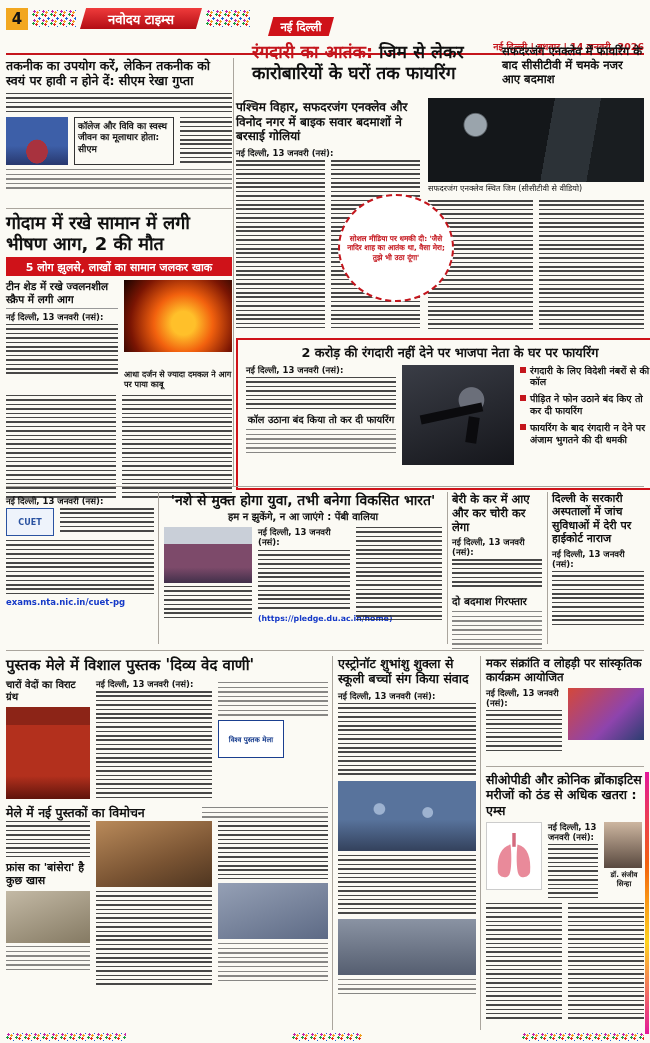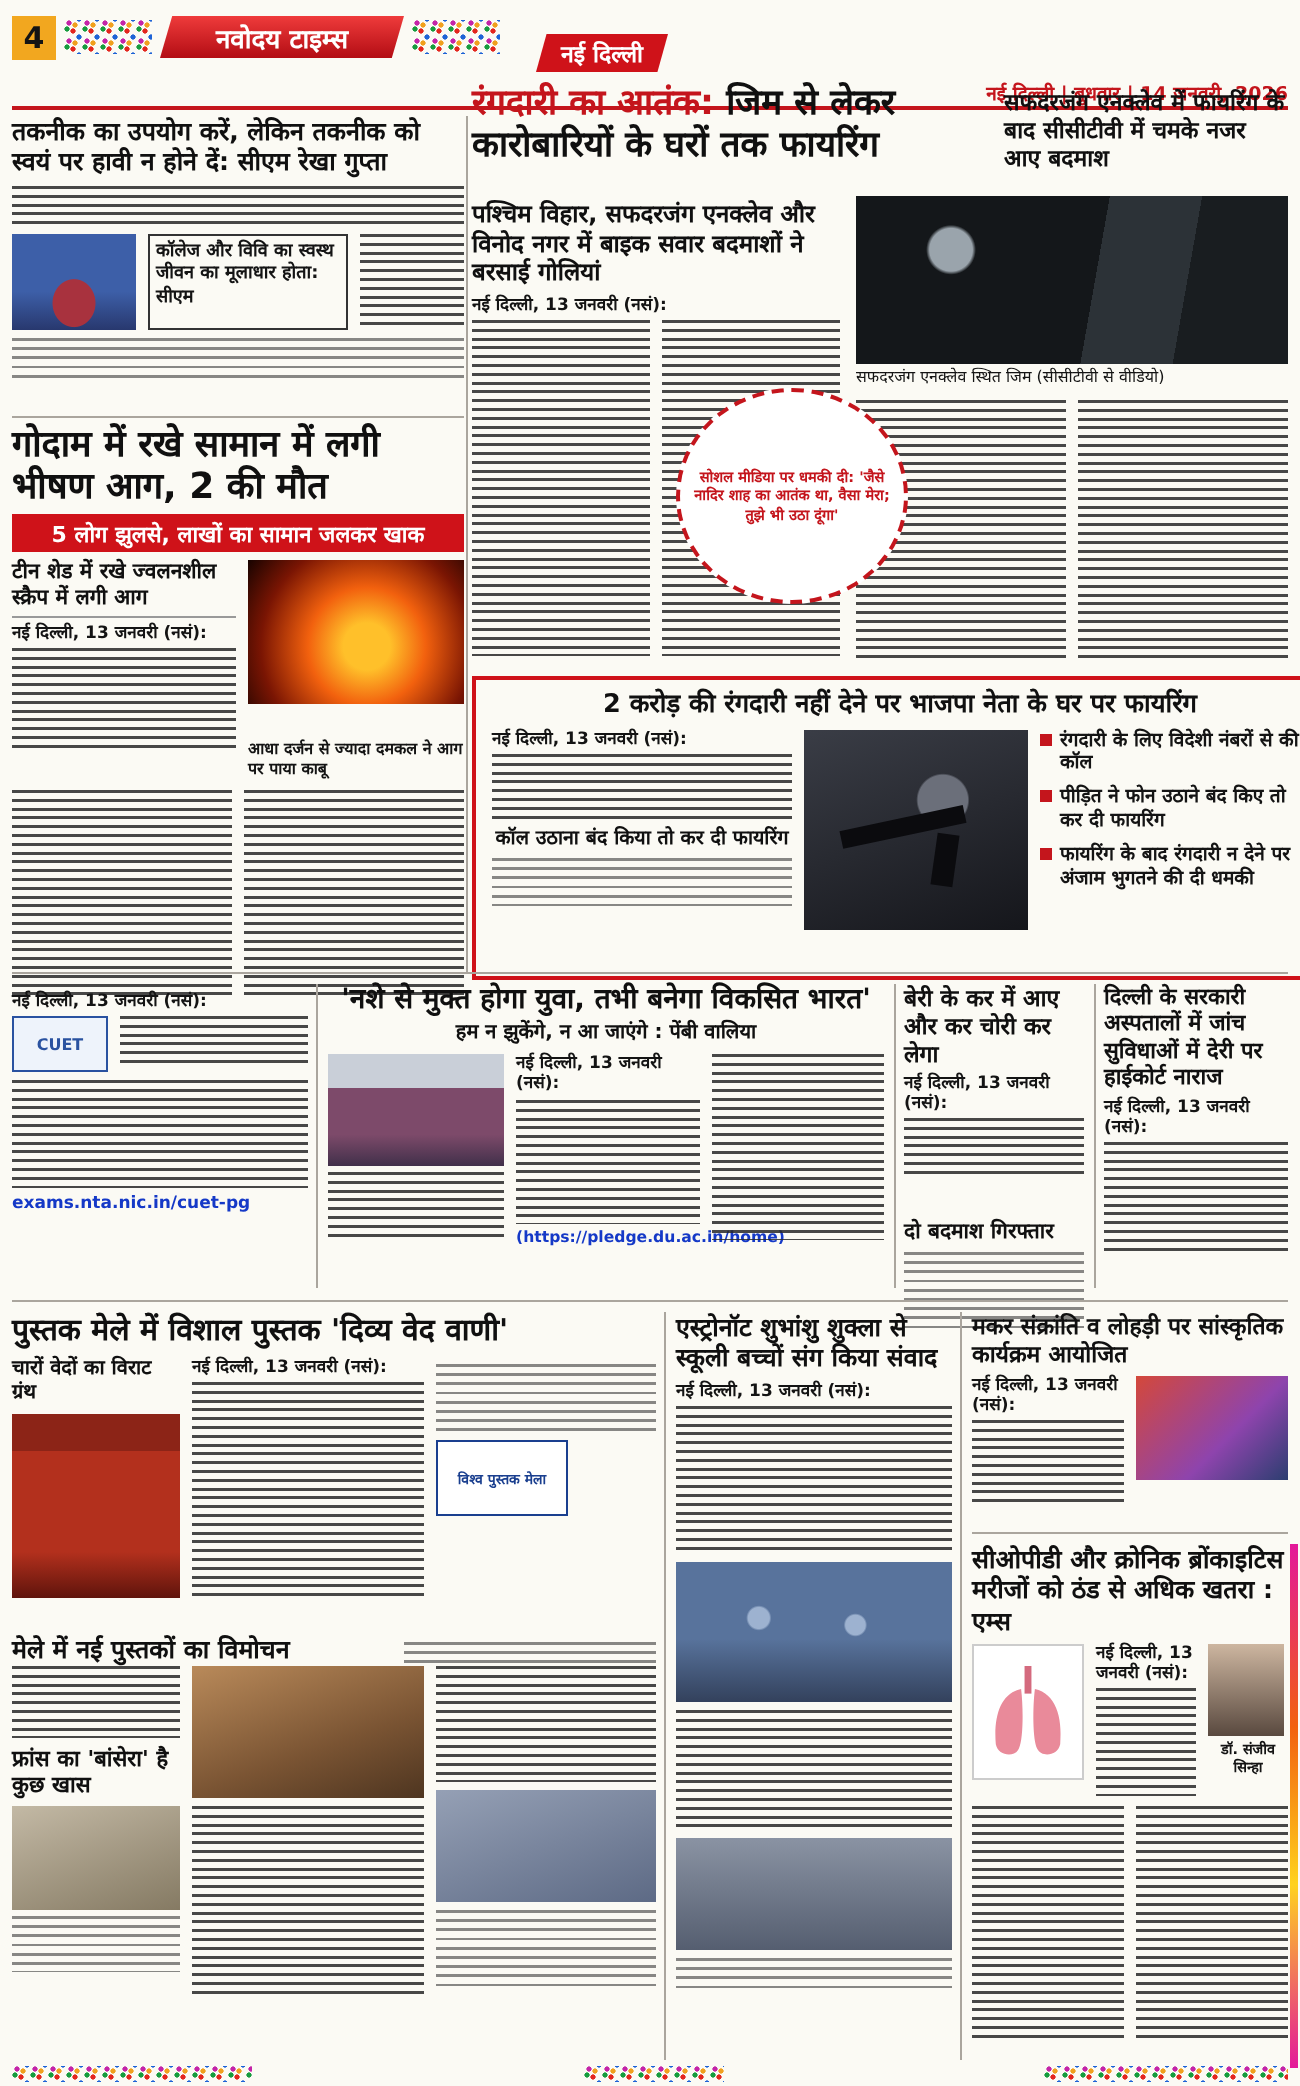--- a/index.html
+++ b/index.html
@@ -48,21 +48,21 @@
     <div class="greek" style="height:20px;margin-top:4px"></div>
     <div class="flexrow" style="margin-top:4px">
       <div class="photo" style="width:62px;height:48px;background-image:radial-gradient(ellipse at 50% 72%,#a8323e 0 24%,transparent 25%),linear-gradient(180deg,#3d5fa8 0 60%,#28386e 100%)"></div>
       <div class="capbox" style="width:92px">कॉलेज और विवि का स्वस्थ जीवन का मूलाधार होता: सीएम</div>
       <div class="greek" style="flex:1;height:48px"></div>
     </div>
     <div class="greek soft" style="height:22px;margin-top:4px"></div>
   </div>
 
   <div class="abs" style="left:236px;top:42px;width:408px;height:292px">
-    <div class="abs hl" style="left:0;top:0;width:258px;font-size:17.5px;line-height:1.18">
+    <div class="abs hl" style="left:16px;top:0;width:258px;font-size:17.5px;line-height:1.18">
       <span class="redtx">रंगदारी का आतंक: </span><span>जिम से लेकर कारोबारियों के घरों तक फायरिंग</span>
     </div>
     <div class="abs hl" style="left:266px;top:2px;width:142px;font-size:11.5px">सफदरजंग एनक्लेव में फायरिंग के बाद सीसीटीवी में चमके नजर आए बदमाश</div>
     <div class="abs hl" style="left:0;top:58px;width:184px;font-size:12px">पश्चिम विहार, सफदरजंग एनक्लेव और विनोद नगर में बाइक सवार बदमाशों ने बरसाई गोलियां</div>
     <div class="abs photo" style="left:192px;top:56px;width:216px;height:84px;background-image:radial-gradient(circle at 22% 32%,#9aa4ac 0 6%,transparent 7%),linear-gradient(100deg,#14171a 0 55%,#2c3237 55% 75%,#191d20 75%)"></div>
     <div class="abs cap" style="left:192px;top:142px;width:216px;">सफदरजंग एनक्लेव स्थित जिम (सीसीटीवी से वीडियो)</div>
     <div class="abs" style="left:0;top:106px;width:184px">
       <span class="lead">नई दिल्ली, 13 जनवरी (नसं):</span>
       <div class="flexrow">
         <div class="greek" style="flex:1;height:168px"></div>
@@ -161,21 +161,21 @@
       <div class="greek" style="flex:1;height:93px"></div>
     </div>
   </div>
 
   <div class="vrule" style="left:447px;top:492px;height:152px"></div>
 
   <div class="abs" style="left:452px;top:492px;width:90px">
     <div class="hl" style="font-size:11.5px">बेरी के कर में आए और कर चोरी कर लेगा</div>
     <span class="lead" style="margin-top:3px">नई दिल्ली, 13 जनवरी (नसं):</span>
     <div class="greek" style="height:30px"></div>
-    <div class="hl" style="font-size:10.5px;margin-top:21px">दो बदमाश गिरफ्तार</div>
+    <div class="hl" style="font-size:10.5px;margin-top:6px">दो बदमाश गिरफ्तार</div>
     <div class="greek soft" style="height:38px;margin-top:3px"></div>
   </div>
 
   <div class="vrule" style="left:547px;top:492px;height:152px"></div>
 
   <div class="abs" style="left:552px;top:492px;width:92px">
     <div class="hl" style="font-size:11px">दिल्ली के सरकारी अस्पतालों में जांच सुविधाओं में देरी पर हाईकोर्ट नाराज</div>
     <span class="lead" style="margin-top:3px">नई दिल्ली, 13 जनवरी (नसं):</span>
     <div class="greek" style="height:56px"></div>
   </div>
@@ -191,21 +191,21 @@
       </div>
       <div style="width:116px">
         <span class="lead">नई दिल्ली, 13 जनवरी (नसं):</span>
         <div class="greek" style="height:108px"></div>
       </div>
       <div style="flex:1">
         <div class="greek soft" style="height:34px;margin-top:3px"></div>
         <div style="width:64px;height:36px;margin-top:4px;border:1px solid #1a3f8f;background:#fff;display:flex;align-items:center;justify-content:center;text-align:center;font-size:7px;font-weight:700;color:#1a3f8f">विश्व पुस्तक मेला</div>
       </div>
     </div>
-    <div class="flexrow" style="margin-top:18px;align-items:flex-end">
+    <div class="flexrow" style="margin-top:6px;align-items:center">
       <div class="hl" style="width:190px;font-size:12.5px">मेले में नई पुस्तकों का विमोचन</div>
       <div class="greek soft" style="flex:1;height:12px"></div>
     </div>
     <div class="flexrow" style="margin-top:0">
       <div style="width:84px">
         <div class="greek" style="height:36px"></div>
         <div class="hl" style="font-size:11px;margin-top:4px">फ्रांस का 'बांसेरा' है कुछ खास</div>
         <div class="photo" style="height:52px;margin-top:3px;background:linear-gradient(160deg,#c3b9a5,#857a63)"></div>
         <div class="greek soft" style="height:28px;margin-top:3px"></div>
       </div>

